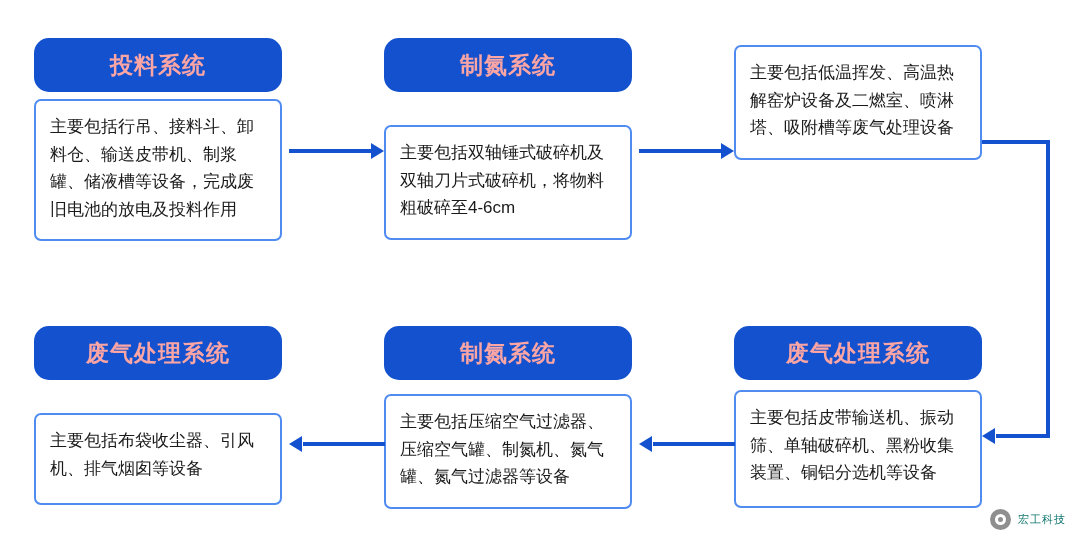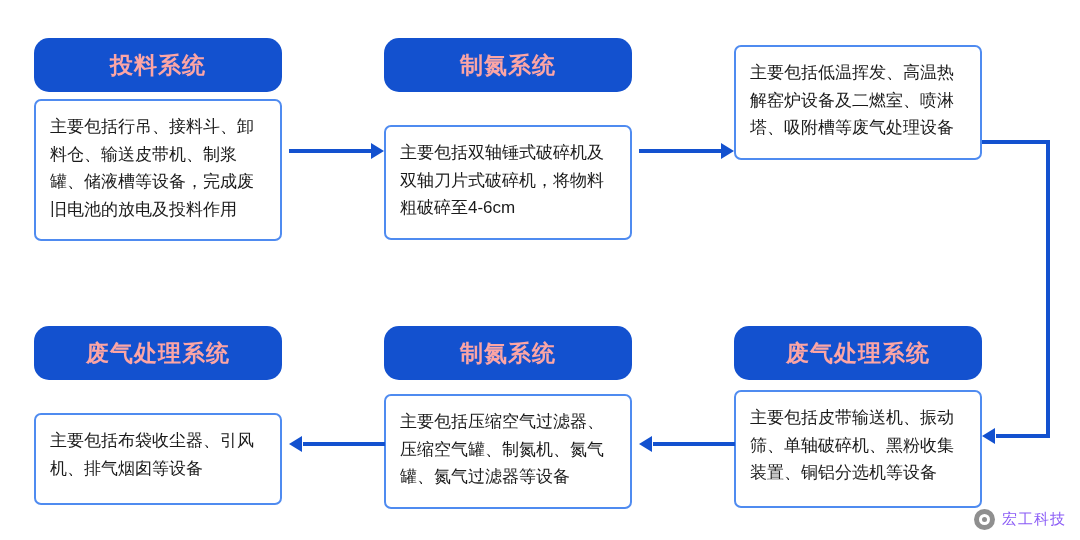--- a/index.html
+++ b/index.html
@@ -145,22 +145,22 @@
     content: "";
     position: absolute;
     left: 8px;
     top: 8px;
     width: 5px;
     height: 5px;
     border-radius: 50%;
     background: #8f8f8f;
   }
   #watermark .wm-text {
-    color: #8b5cf6;
-    font-size: 15px;
+    color: #0f766e;
+    font-size: 11px;
     letter-spacing: 1px;
     white-space: nowrap;
   }
 </style>
 </head>
 <body>
 
 <div id="stage">
 
   <div class="node" id="node-0">

